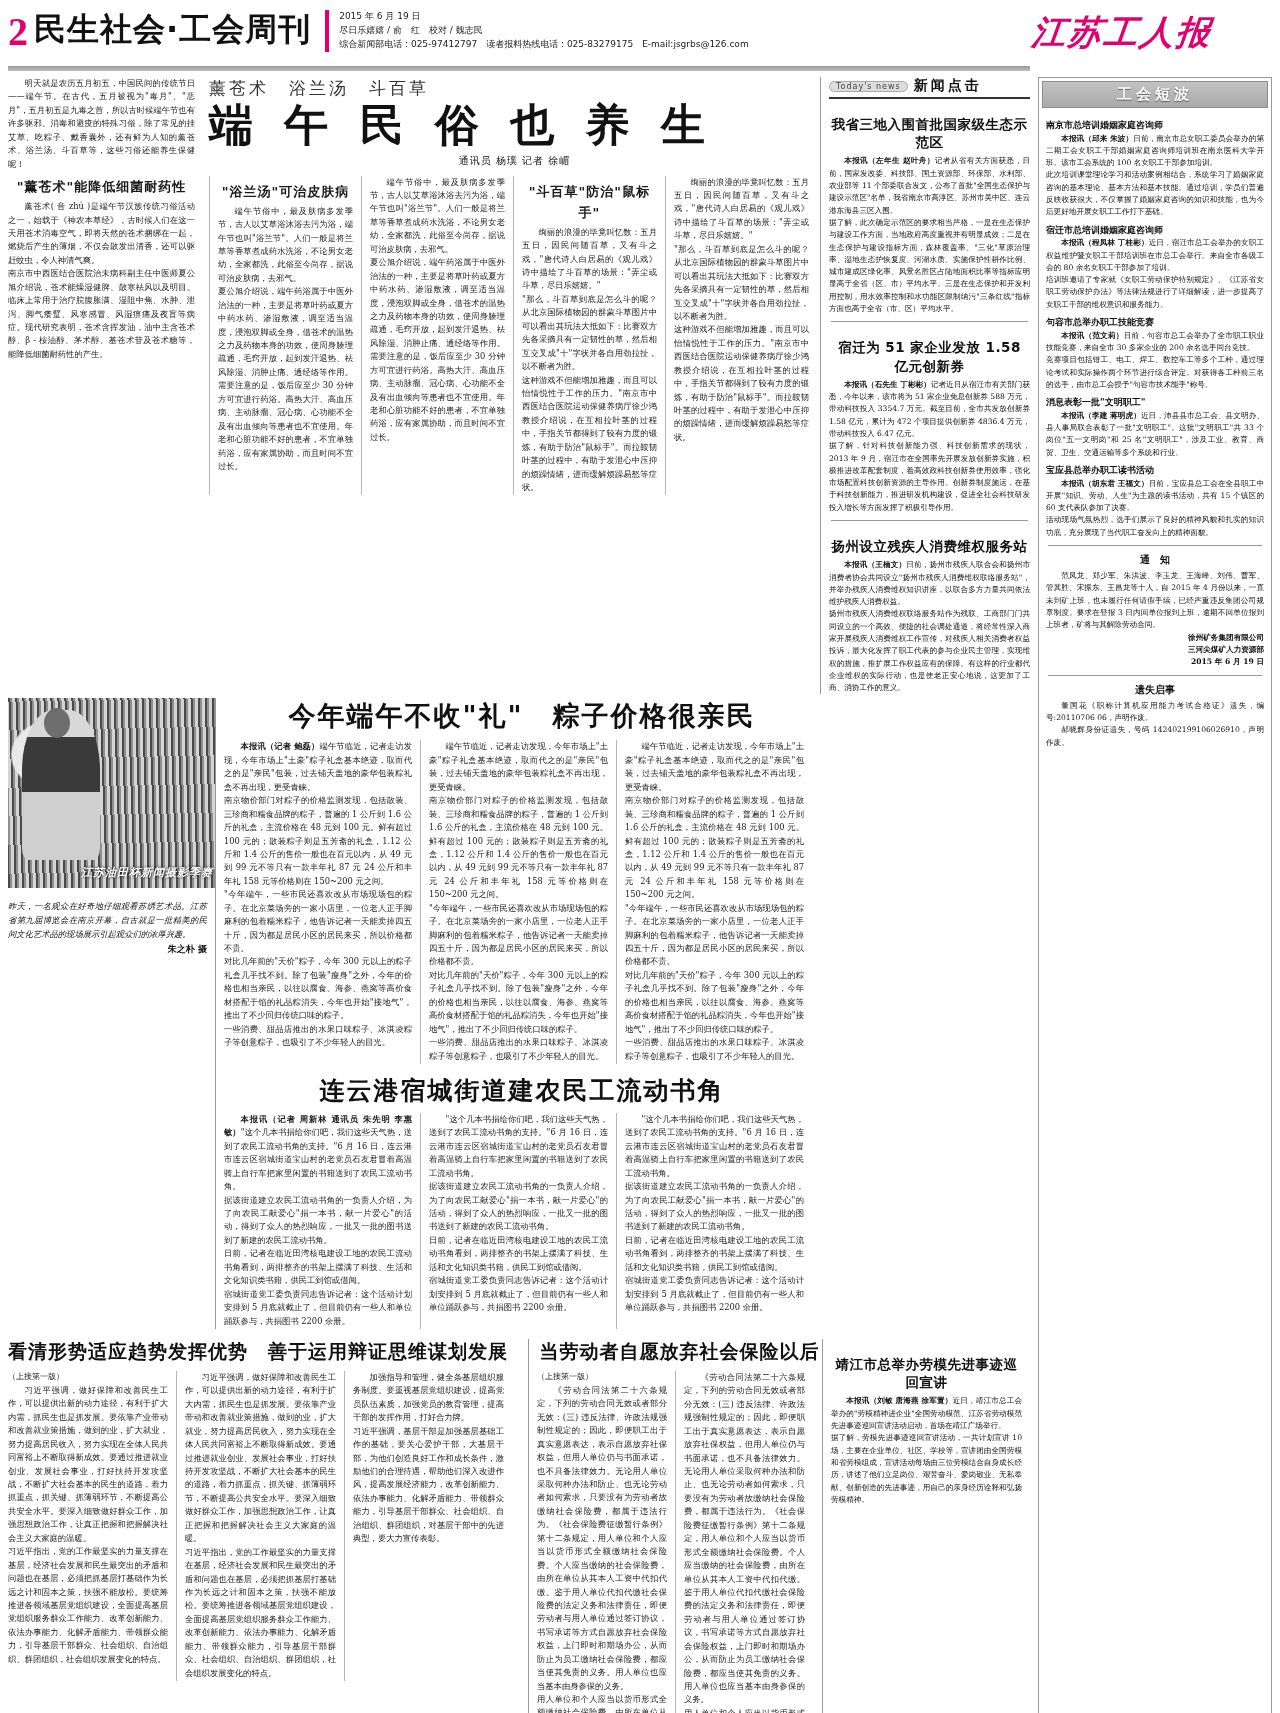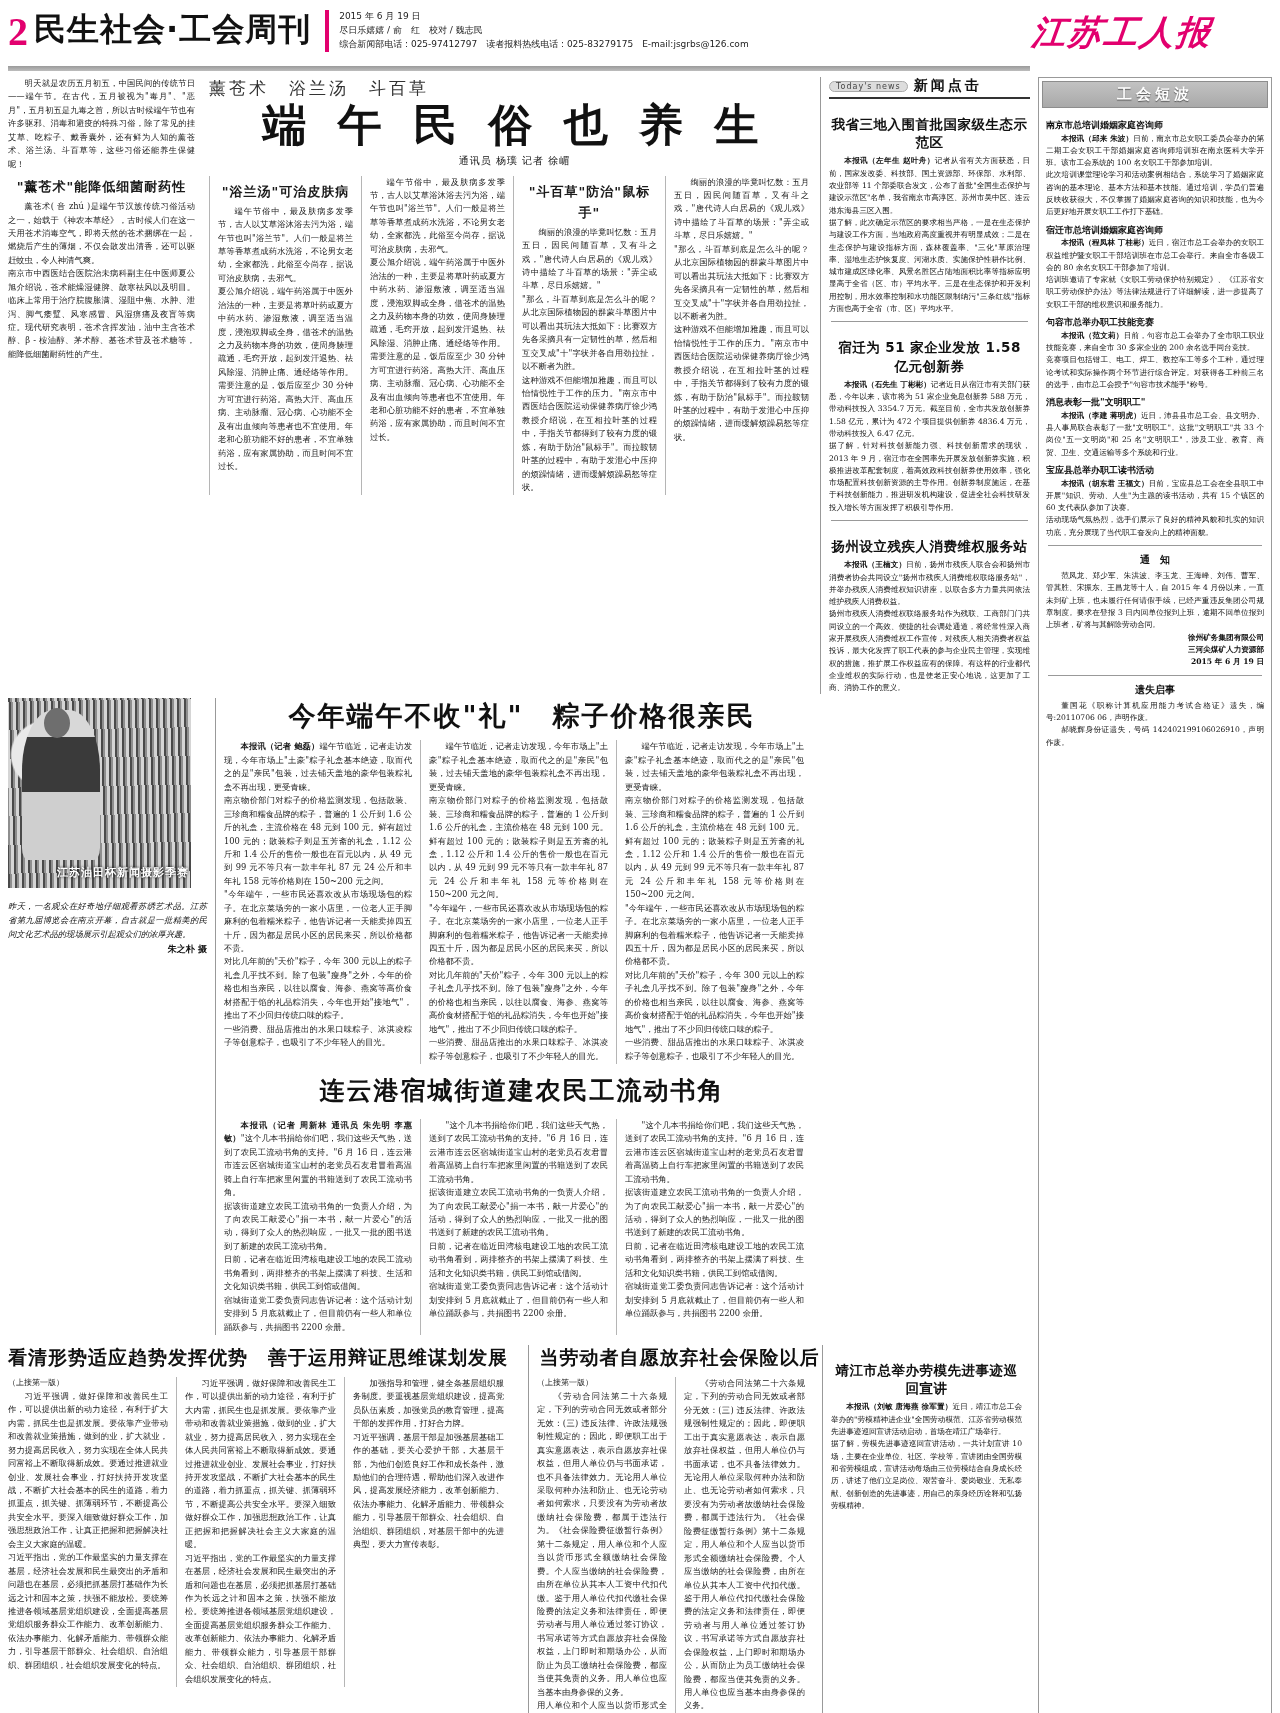--- a/index.html
+++ b/index.html
@@ -43,40 +43,41 @@
   .col-text { font-size: 8.3px; line-height: 1.62; text-align: justify;
     font-family: "DejaVu Serif", serif; color: #1a1a1a; }
   .col-text p { text-indent: 2em; margin-bottom: 1px; }
 
   .vline { border-left: 1px solid #b5b5b5; }
 
   
   .kicker { font-size: 17px; font-family: "DejaVu Sans", sans-serif; letter-spacing: 3px; color: #333; }
   .hl-main {
     font-size: 44px; font-weight: bold; letter-spacing: 8px;
-    font-family: "DejaVu Sans", sans-serif; text-align: center; line-height: 1.15;
+    font-family: "DejaVu Sans", sans-serif; text-align: left; line-height: 1.15;
   }
   .byline { font-size: 10px; text-align: center; letter-spacing: 1px;
     font-family: "DejaVu Serif", serif; margin-top: 3px; }
   .sub-head { font-size: 13px; font-weight: bold; text-align: center;
     font-family: "DejaVu Sans", sans-serif; margin: 5px 0 3px; letter-spacing: 1px; }
   .hl2 { font-size: 27px; font-weight: bold; letter-spacing: 2px;
     font-family: "DejaVu Sans", sans-serif; text-align: center; }
   .hl3 { font-size: 25px; font-weight: bold; letter-spacing: 2px;
     font-family: "DejaVu Sans", sans-serif; text-align: center; }
   .hl4 { font-size: 19px; font-weight: bold; letter-spacing: 1px;
     font-family: "DejaVu Sans", sans-serif; }
 
   
   .photo {
-    width: 183px; height: 190px; position: relative; overflow: hidden;
+    width: 207px; height: 190px; position: relative; overflow: hidden;
     background:
       radial-gradient(ellipse at 22% 30%, #e9e9e9 0 18%, transparent 19%),
       repeating-linear-gradient(88deg,#4a4a4a 0 2px,#8e8e8e 2px 4px,#d5d5d5 4px 7px),
       linear-gradient(160deg,#f0f0f0,#777);
+    font-style: italic;
   }
   .photo .figure {
     position: absolute; left: 14px; top: 12px; width: 78px; height: 150px;
     background: linear-gradient(180deg,#d8d8d8 0 18%, #3a3a3a 18% 55%, #cfcfcf 55% 100%);
     border-radius: 40% 40% 8% 8%;
     filter: blur(0.4px);
   }
   .photo .head {
     position: absolute; left: 36px; top: 10px; width: 26px; height: 30px;
     background: #6e6e6e; border-radius: 50%;
@@ -237,21 +238,21 @@
             <div style="width:196px;padding:0 8px;" class="col-text vline">
               <p style="white-space:pre-line;">端午节临近，记者走访发现，今年市场上"土豪"粽子礼盒基本绝迹，取而代之的是"亲民"包装，过去铺天盖地的豪华包装粽礼盒不再出现，更受青睐。
 南京物价部门对粽子的价格监测发现，包括散装、三珍商和糯食品牌的粽子，普遍的 1 公斤到 1.6 公斤的礼盒，主流价格在 48 元到 100 元。鲜有超过 100 元的；散装粽子则是五芳斋的礼盒，1.12 公斤和 1.4 公斤的售价一般也在百元以内，从 49 元到 99 元不等只有一款丰年礼 87 元 24 公斤和丰年礼 158 元等价格则在 150~200 元之间。
 "今年端午，一些市民还喜欢改从市场现场包的粽子。在北京菜场旁的一家小店里，一位老人正手脚麻利的包着糯米粽子，他告诉记者一天能卖掉四五十斤，因为都是居民小区的居民来买，所以价格都不贵。
 对比几年前的"天价"粽子，今年 300 元以上的粽子礼盒几乎找不到。除了包装"瘦身"之外，今年的价格也相当亲民，以往以腐食、海参、燕窝等高价食材搭配于馅的礼品粽消失，今年也开始"接地气"，推出了不少回归传统口味的粽子。
 一些消费、甜品店推出的水果口味粽子、冰淇凌粽子等创意粽子，也吸引了不少年轻人的目光。</p>
             </div>
           </div>
 
           <div class="hl3" style="margin-top:10px;">连云港宿城街道建农民工流动书角</div>
-          <div style="display:flex;margin-top:12px;">
+          <div style="display:flex;margin-top:6px;">
             <div style="width:196px;padding-right:8px;" class="col-text">
               <p><b>本报讯（记者 周新林 通讯员 朱先明 李惠敏）</b><span style="white-space:pre-line;">"这个几本书捐给你们吧，我们这些天气热，送到了农民工流动书角的支持。"6 月 16 日，连云港市连云区宿城街道宝山村的老党员石友君冒着高温骑上自行车把家里闲置的书籍送到了农民工流动书角。
 据该街道建立农民工流动书角的一负责人介绍，为了向农民工献爱心"捐一本书，献一片爱心"的活动，得到了众人的热烈响应，一批又一批的图书送到了新建的农民工流动书角。
 日前，记者在临近田湾核电建设工地的农民工流动书角看到，两排整齐的书架上摆满了科技、生活和文化知识类书籍，供民工到馆或借阅。
 宿城街道党工委负责同志告诉记者：这个活动计划安排到 5 月底就截止了，但目前仍有一些人和单位踊跃参与，共捐图书 2200 余册。</span></p>
             </div>
             <div style="width:196px;padding:0 8px;" class="col-text vline">
               <p style="white-space:pre-line;">"这个几本书捐给你们吧，我们这些天气热，送到了农民工流动书角的支持。"6 月 16 日，连云港市连云区宿城街道宝山村的老党员石友君冒着高温骑上自行车把家里闲置的书籍送到了农民工流动书角。
 据该街道建立农民工流动书角的一负责人介绍，为了向农民工献爱心"捐一本书，献一片爱心"的活动，得到了众人的热烈响应，一批又一批的图书送到了新建的农民工流动书角。
 日前，记者在临近田湾核电建设工地的农民工流动书角看到，两排整齐的书架上摆满了科技、生活和文化知识类书籍，供民工到馆或借阅。

